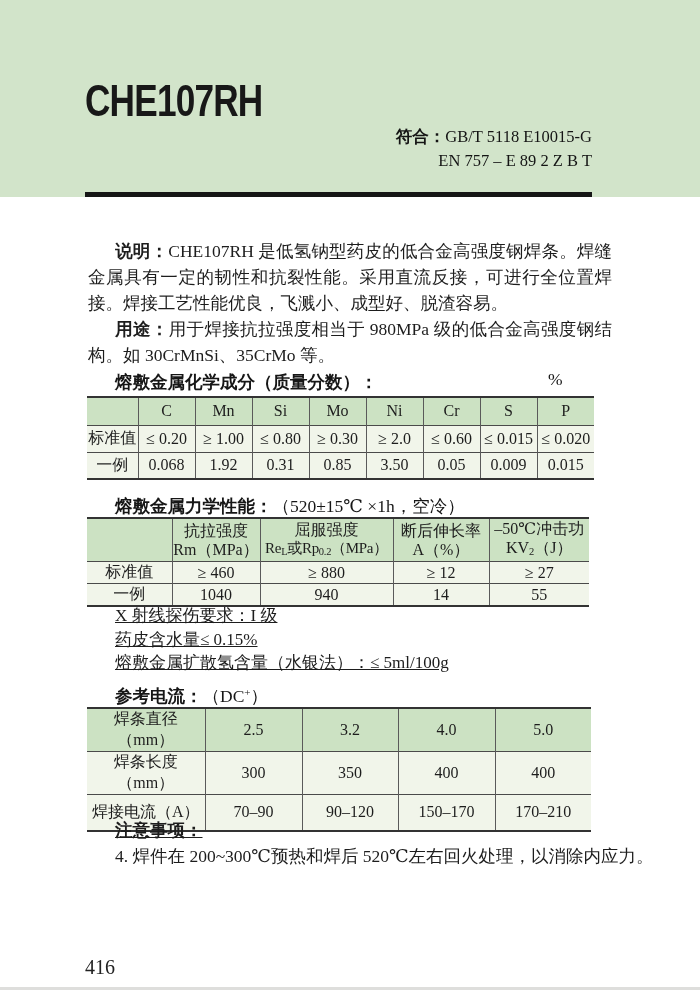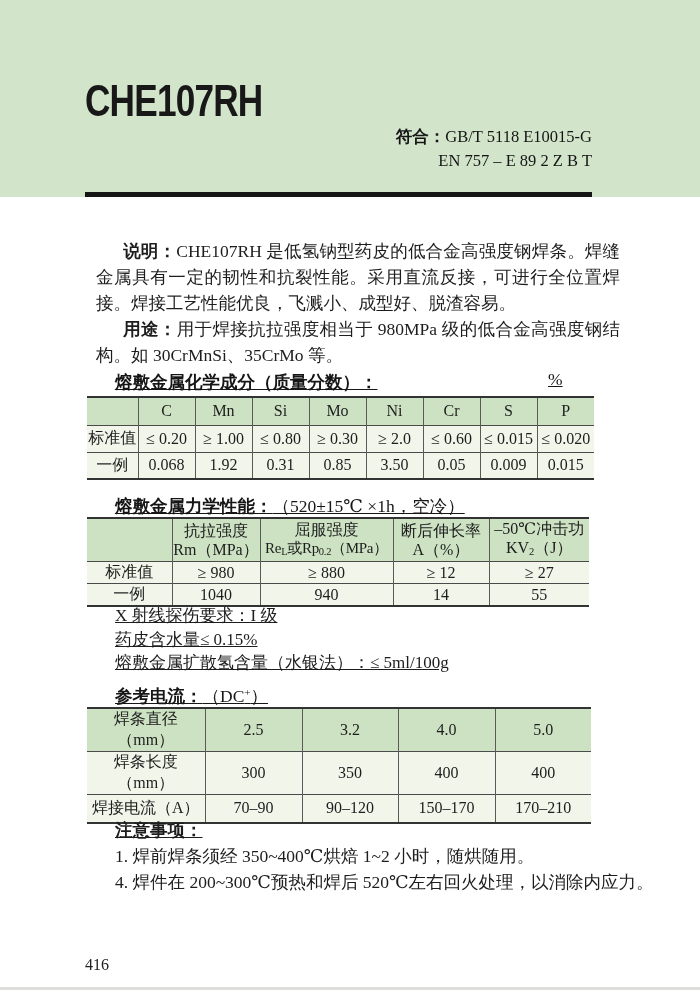--- a/index.html
+++ b/index.html
@@ -17,26 +17,26 @@
     font-weight:800;font-size:44px;letter-spacing:-1px;color:#181818;
     transform:scaleX(0.80);transform-origin:left center;white-space:nowrap;
   }
   .standards{position:absolute;right:108px;top:124px;text-align:right;
     font-size:16.5px;line-height:24px;color:#141414;white-space:nowrap;}
   .standards .hei{font-size:16.5px;}
   .rule{position:absolute;left:85px;top:192px;width:507px;height:5px;background:#161616;}
 
   
   .intro{position:absolute;left:88px;top:238px;width:524px;
-    font-size:17.5px;line-height:26px;text-align:justify;margin-left:8px;}
+    font-size:17.5px;line-height:26px;text-align:justify;}
   .intro p{margin:0;text-indent:1.55em;}
   .intro .hei{font-size:17.5px;}
 
   
-  .sec-title{position:absolute;font-size:17.5px;white-space:nowrap;color:#161616;text-decoration:underline;}
+  .sec-title{position:absolute;font-size:17.5px;white-space:nowrap;color:#161616;}
   .serif-normal{font-family:"Liberation Serif","DejaVu Serif",serif;font-weight:400;}
 
   
   table{border-collapse:collapse;table-layout:fixed;position:absolute;
     font-size:16px;color:#1d1d1d;}
   td,th{padding:0;text-align:center;font-weight:400;vertical-align:middle;
     border-left:1px solid #5a5a5a;overflow:hidden;}
   tr td:first-child,tr th:first-child{border-left:none;}
   .tbl{border-top:2px solid #333;border-bottom:2px solid #333;}
   .tbl tr + tr td,.tbl tr + tr th{border-top:1px solid #4a4a4a;}
@@ -49,29 +49,29 @@
   .chem-table tr{height:27px;}
   .chem-table tr:first-child{height:28px;}
 
   .mech-table{left:87px;top:517px;width:502px;}
   .mech-table tr:first-child{height:42px;}
   .mech-table tr + tr{height:22px;}
   .mech-table th{font-size:16px;line-height:19px;}
   .mech-table .fit{font-size:15px;letter-spacing:-0.3px;}
 
   .cur-table{left:87px;top:707px;width:504px;}
-  .cur-table tr{height:28px;}
+  .cur-table tr{height:36px;}
 
   
   .extras{position:absolute;left:115px;top:604px;font-size:17px;line-height:23.5px;white-space:nowrap;text-decoration:underline;}
   .cur-title{top:684px;left:115px;}
   .notes{position:absolute;left:115px;top:817px;width:505px;font-size:17.5px;line-height:26px;}
   .notes .title{font-size:17.5px;text-decoration:underline;}
   .notes div{white-space:nowrap;}
-  .pagenum{position:absolute;left:85px;top:956px;font-size:16px;color:#222;}
+  .pagenum{position:absolute;left:85px;top:956px;font-size:20px;color:#222;}
   .bottom-edge{position:absolute;left:0;bottom:0;width:700px;height:3px;background:#dededc;}
 </style>
 </head>
 <body>
 
 <div class="page">
 
   <div class="band"></div>
   <div class="product">CHE107RH</div>
   <div class="standards">
@@ -164,21 +164,21 @@
         <div>断后伸长率</div>
         <div>A（%）</div>
       </th>
       <th class="ghead">
         <div>–50℃冲击功</div>
         <div><span>KV</span><span class="sb">2</span><span>（J）</span></div>
       </th>
     </tr>
     <tr>
       <td class="grow">标准值</td>
-      <td class="grow">≥ 980</td>
+      <td class="grow">≥ 460</td>
       <td class="grow">≥ 880</td>
       <td class="grow">≥ 12</td>
       <td class="grow">≥ 27</td>
     </tr>
     <tr>
       <td class="grow">一例</td>
       <td class="grow">1040</td>
       <td class="grow">940</td>
       <td class="grow">14</td>
       <td class="grow">55</td>
@@ -224,19 +224,18 @@
       <td class="grow">70–90</td>
       <td class="grow">90–120</td>
       <td class="grow">150–170</td>
       <td class="grow">170–210</td>
     </tr>
   </tbody>
     </table>
 
   <div class="notes">
     <div class="hei title">注意事项：</div>
-    <div>1. 焊前焊条须经 350~400℃烘焙 1~2 小时，随烘随用。</div>
     <div>4. 焊件在 200~300℃预热和焊后 520℃左右回火处理，以消除内应力。</div>
   </div>
 
   <div class="pagenum">416</div>
   <div class="bottom-edge"></div>
 </div>
 
 </body></html>

